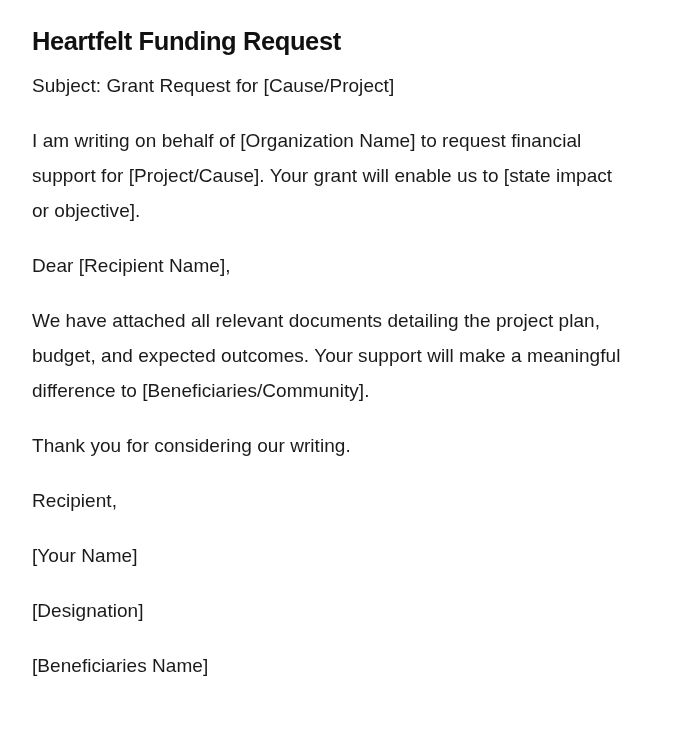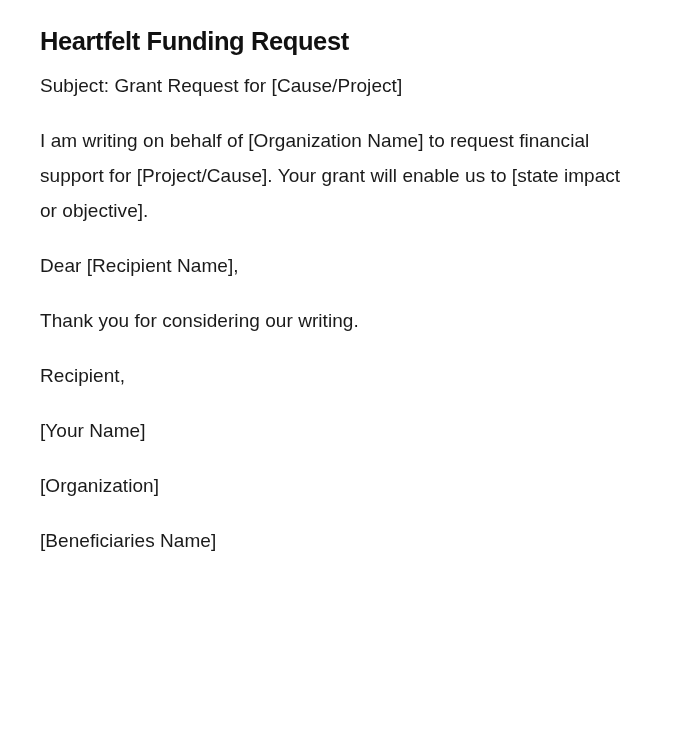--- a/index.html
+++ b/index.html
@@ -9,21 +9,21 @@
   }
   body {
     width: 700px;
     height: 731px;
     overflow: hidden;
     font-family: "Liberation Sans", "DejaVu Sans", sans-serif;
     color: #1a1a1a;
   }
   .page {
     position: relative;
-    padding: 24px 40px 0 40px;
+    padding: 24px 40px 0 32px;
     box-sizing: border-box;
     width: 700px;
   }
   .title {
     font-size: 25.5px;
     font-weight: bold;
     letter-spacing: -0.4px;
     line-height: 34px;
     margin: 0 0 10px 0;
     color: #111111;
@@ -37,18 +37,19 @@
   }
 </style>
 </head>
 <body>
 
 <div class="page">
   <h1 class="title">Heartfelt Funding Request</h1>
   <p class="para">Subject: Grant Request for [Cause/Project]</p>
   <p class="para">I am writing on behalf of [Organization Name] to request financial support for [Project/Cause]. Your grant will enable us to [state impact or objective].</p>
   <p class="para">Dear [Recipient Name],</p>
+  <p class="para">We have attached all relevant documents detailing the project plan, budget, and expected outcomes. Your support will make a meaningful difference to [Beneficiaries/Community].</p>
   <p class="para">Thank you for considering our writing.</p>
   <p class="para">Recipient,</p>
   <p class="para">[Your Name]</p>
-  <p class="para">[Organization]</p>
+  <p class="para">[Designation]</p>
   <p class="para">[Beneficiaries Name]</p>
 </div>
 
 </body></html>

